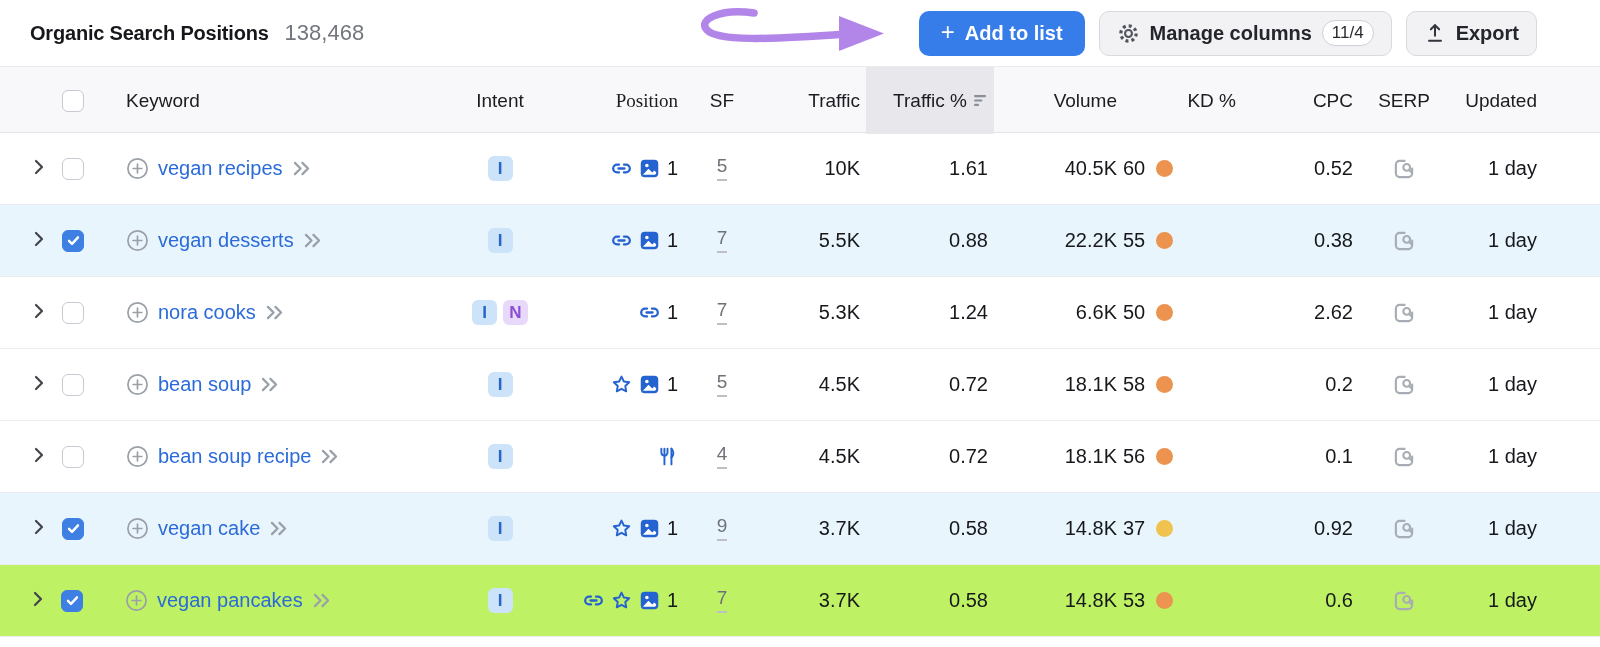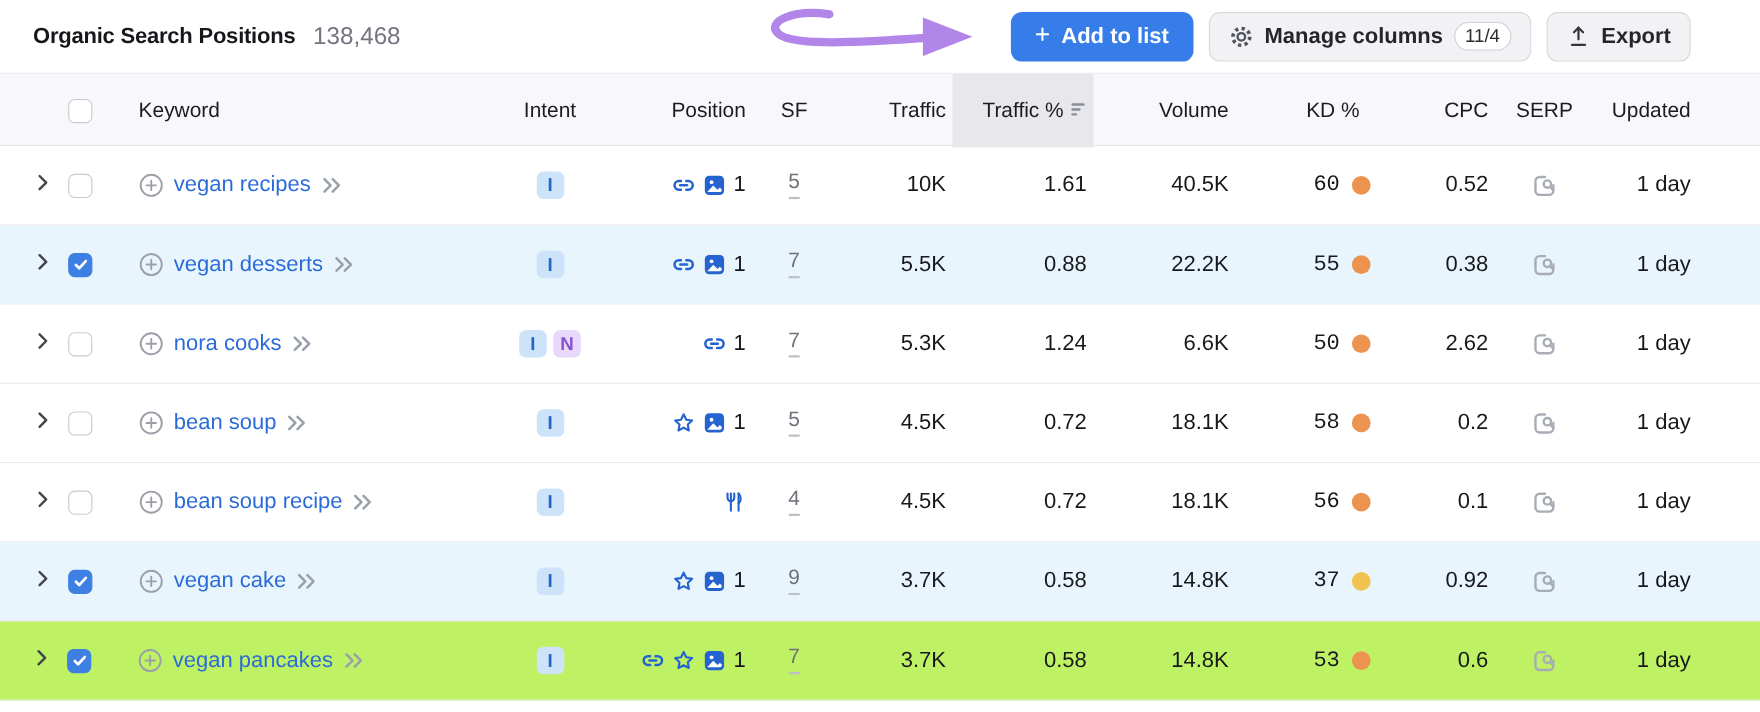--- a/index.html
+++ b/index.html
@@ -28,35 +28,35 @@
     display:grid;
     grid-template-columns: 34px 44px minmax(0,1fr) 90px 137px 80px 104px 128px 129px 129px 107px 90px 94px;
     padding-left:26px; padding-right:57px;
     align-items:center;
   }
   .thead { height:67px; background:#f8f8fa; border-top:1px solid #ebecef; border-bottom:1px solid #e3e4e8; font-size:19px; color:#1b1c20; }
   .th { cursor:pointer; }
   .th-kw  { padding-left:22px; }
   .th-c   { text-align:center; }
   .th-r   { text-align:right; padding-right:6px; }
-  .th-pos { text-align:right; padding-right:4px; }
+  .th-pos { text-align:right; padding-right:4px;font-family:Liberation Serif, serif; }
   .th-kd  { text-align:right; padding-right:16px; }
   .th-sorted { height:67px; background:#e7e7ec; display:flex; align-items:center; justify-content:flex-end; gap:6px; padding-right:6px; }
 
   .tr { height:72px; border-bottom:1px solid #ebecf0; font-size:20px; background:#fff; }
   .tr.selected { background:#e9f5fc; }
 
   .c-expand { display:flex; justify-content:flex-start; padding-left:8px; cursor:pointer; }
   .c-check  { display:flex; justify-content:flex-start; padding-left:2px; }
   .c-kw     { display:flex; align-items:center; gap:9px; padding-left:22px; min-width:0; }
   .c-intent { display:flex; justify-content:center; gap:6px; }
   .c-pos    { display:flex; justify-content:flex-end; align-items:center; gap:7px; padding-right:4px; }
   .c-sf     { display:flex; justify-content:center; }
   .c-num    { text-align:right; padding-right:6px; }
-  .c-kd     { display:flex; justify-content:flex-end; align-items:center; gap:11px; padding-right:6px;font-family:Liberation Mono, monospace; }
+  .c-kd     { display:flex; align-items:center; gap:11px; padding-right:6px; }
   .c-serp   { display:flex; justify-content:center; }
   .c-upd    { text-align:right; padding-right:6px; }
 
   .kw-link { color:#2b6bd8; font-size:20px; text-decoration:none; cursor:pointer; white-space:nowrap; }
   .plus-circle, .dbl-chev { display:flex; cursor:pointer; }
   .sf-num { font-size:19px; color:#6e7178; border-bottom:2px dashed #bcbfc6; padding-bottom:3px; line-height:1.05; cursor:pointer; }
   .pos-num { color:#17181c; }
 
   .checkbox { width:22px; height:22px; border-radius:6px; border:1.5px solid #c7cad0; background:#fff; display:flex; align-items:center; justify-content:center; cursor:pointer; }
   .checkbox.checked { background:#3d7fe2; border-color:#3d7fe2; }

